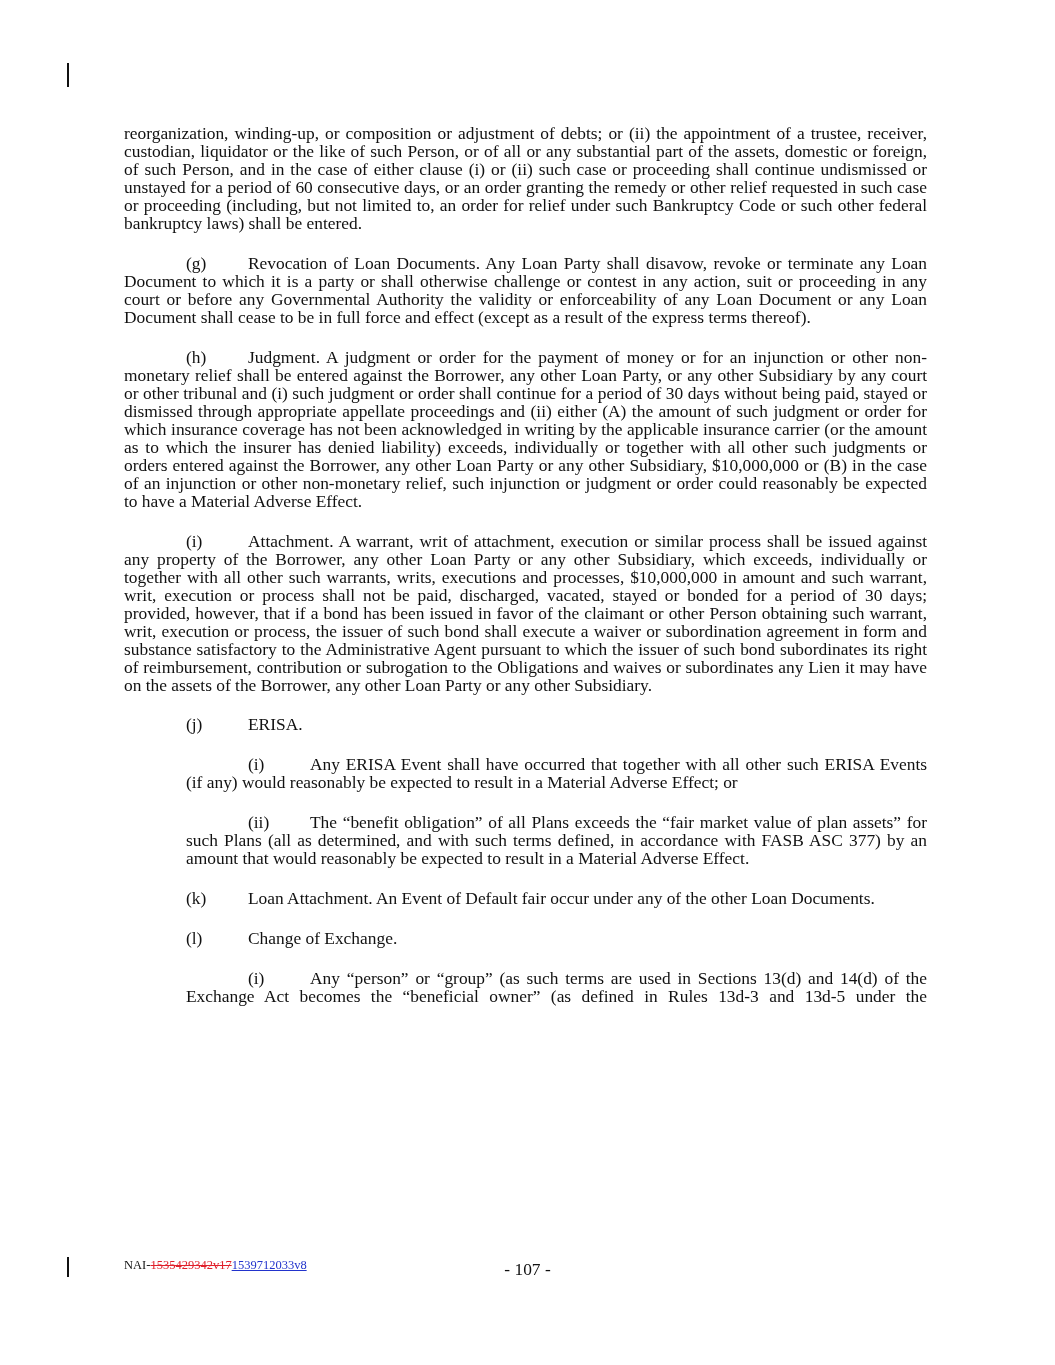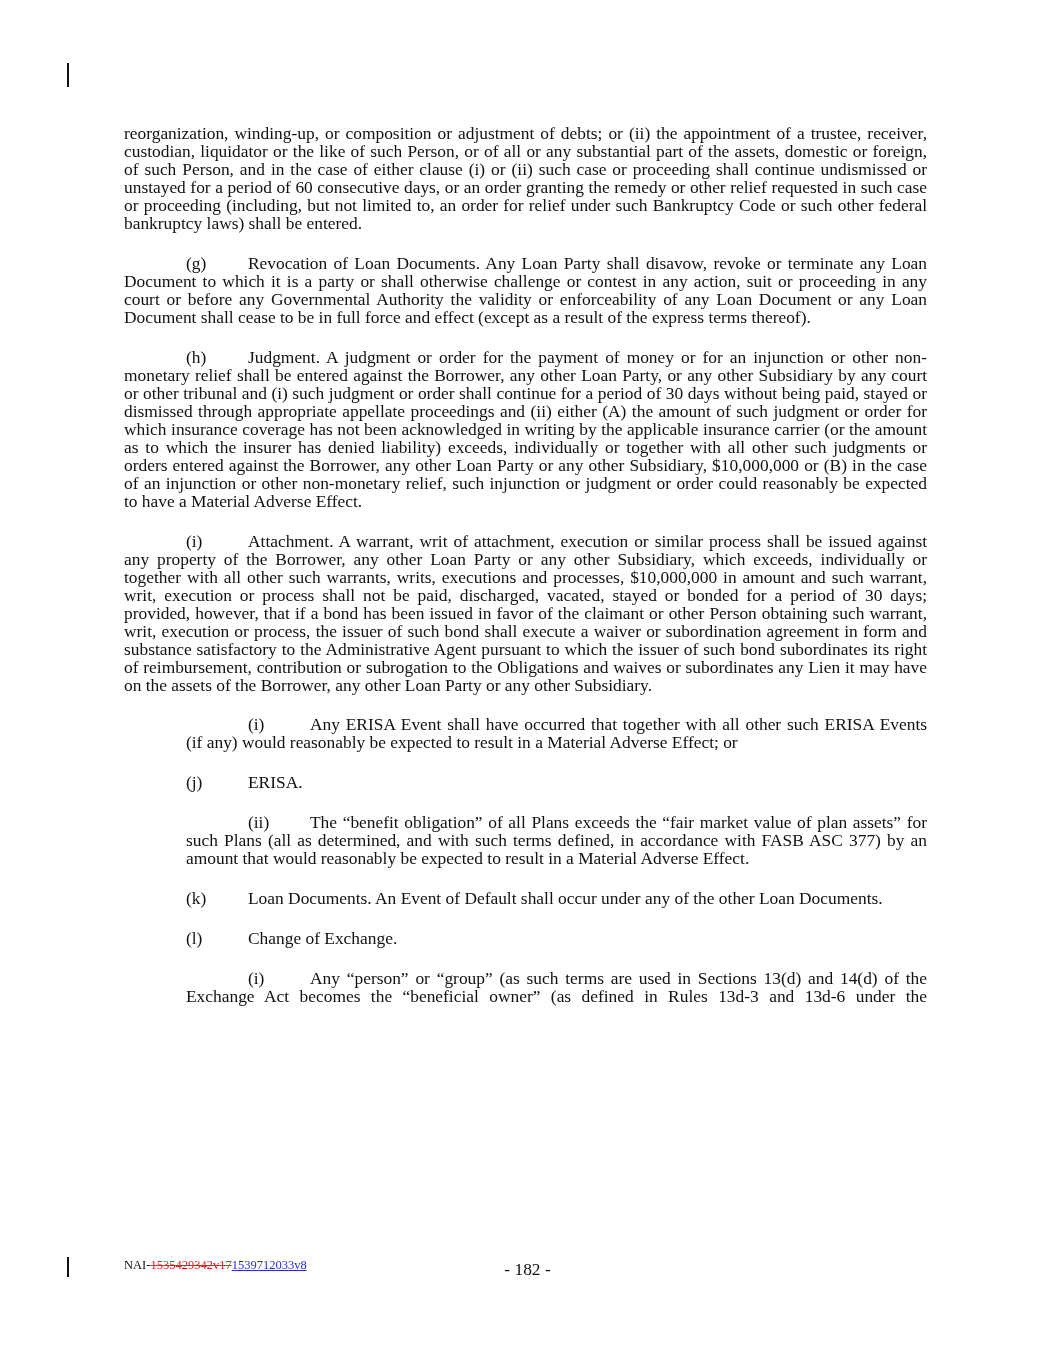--- a/index.html
+++ b/index.html
@@ -90,33 +90,33 @@
   <div class="body-text">
 
     <p class="para">reorganization, winding-up, or composition or adjustment of debts; or (ii) the appointment of a trustee, receiver, custodian, liquidator or the like of such Person, or of all or any substantial part of the assets, domestic or foreign, of such Person, and in the case of either clause (i) or (ii) such case or proceeding shall continue undismissed or unstayed for a period of 60 consecutive days, or an order granting the remedy or other relief requested in such case or proceeding (including, but not limited to, an order for relief under such Bankruptcy Code or such other federal bankruptcy laws) shall be entered.</p>
 
     <p class="para first-indent"><span class="label">(g)</span><span class="caption">Revocation of Loan Documents</span><span>.  Any Loan Party shall disavow, revoke or terminate any Loan Document to which it is a party or shall otherwise challenge or contest in any action, suit or proceeding in any court or before any Governmental Authority the validity or enforceability of any Loan Document or any Loan Document shall cease to be in full force and effect (except as a result of the express terms thereof).</span></p>
 
     <p class="para first-indent"><span class="label">(h)</span><span class="caption">Judgment</span><span>.  A judgment or order for the payment of money or for an injunction or other non-monetary relief shall be entered against the Borrower, any other Loan Party, or any other Subsidiary by any court or other tribunal and (i) such judgment or order shall continue for a period of 30 days without being paid, stayed or dismissed through appropriate appellate proceedings and (ii) either (A) the amount of such judgment or order for which insurance coverage has not been acknowledged in writing by the applicable insurance carrier (or the amount as to which the insurer has denied liability) exceeds, individually or together with all other such judgments or orders entered against the Borrower, any other Loan Party or any other Subsidiary, $10,000,000 or (B) in the case of an injunction or other non-monetary relief, such injunction or judgment or order could reasonably be expected to have a Material Adverse Effect.</span></p>
 
     <p class="para first-indent"><span class="label">(i)</span><span class="caption">Attachment</span><span>.  A warrant, writ of attachment, execution or similar process shall be issued against any property of the Borrower, any other Loan Party or any other Subsidiary, which exceeds, individually or together with all other such warrants, writs, executions and processes, $10,000,000 in amount and such warrant, writ, execution or process shall not be paid, discharged, vacated, stayed or bonded for a period of 30 days; provided, however, that if a bond has been issued in favor of the claimant or other Person obtaining such warrant, writ, execution or process, the issuer of such bond shall execute a waiver or subordination agreement in form and substance satisfactory to the Administrative Agent pursuant to which the issuer of such bond subordinates its right of reimbursement, contribution or subrogation to the Obligations and waives or subordinates any Lien it may have on the assets of the Borrower, any other Loan Party or any other Subsidiary.</span></p>
 
+    <p class="para heading-only"><span class="label">(j)</span><span class="caption">ERISA</span><span>.</span></p>
+
     <p class="para sub"><span class="label">(i)</span><span>Any ERISA Event shall have occurred that together with all other such ERISA Events (if any) would reasonably be expected to result in a Material Adverse Effect; or</span></p>
-
-    <p class="para heading-only"><span class="label">(j)</span><span class="caption">ERISA</span><span>.</span></p>
 
     <p class="para sub"><span class="label">(ii)</span><span>The “benefit obligation” of all Plans exceeds the “fair market value of plan assets” for such Plans (all as determined, and with such terms defined, in accordance with FASB ASC 377) by an amount that would reasonably be expected to result in a Material Adverse Effect.</span></p>
 
-    <p class="para first-indent"><span class="label">(k)</span><span class="caption">Loan Documents</span><span>.  An Event of Default shall occur under any of the other Loan Documents.</span></p>
+    <p class="para first-indent"><span class="label">(k)</span><span class="caption">Loan Attachment</span><span>.  An Event of Default fair occur under any of the other Loan Documents.</span></p>
 
     <p class="para heading-only"><span class="label">(l)</span><span class="caption">Change of Exchange</span><span>.</span></p>
 
-    <p class="para sub" style="text-align-last: justify;"><span class="label">(i)</span><span>Any “person” or “group” (as such terms are used in Sections 13(d) and 14(d) of the Exchange Act becomes the “beneficial owner” (as defined in Rules 13d-3 and 13d-6 under the</span></p>
+    <p class="para sub" style="text-align-last: justify;"><span class="label">(i)</span><span>Any “person” or “group” (as such terms are used in Sections 13(d) and 14(d) of the Exchange Act becomes the “beneficial owner” (as defined in Rules 13d-3 and 13d-5 under the</span></p>
 
   </div>
 
   <div class="change-bar bottom"></div>
 
   <div class="footer-id"><span>NAI-</span><span class="deleted">1535429342v17</span><span class="inserted">1539712033v8</span></div>
 
-  <div class="page-number">- 182 -</div>
+  <div class="page-number">- 107 -</div>
 
 </div>
 
 </body></html>

